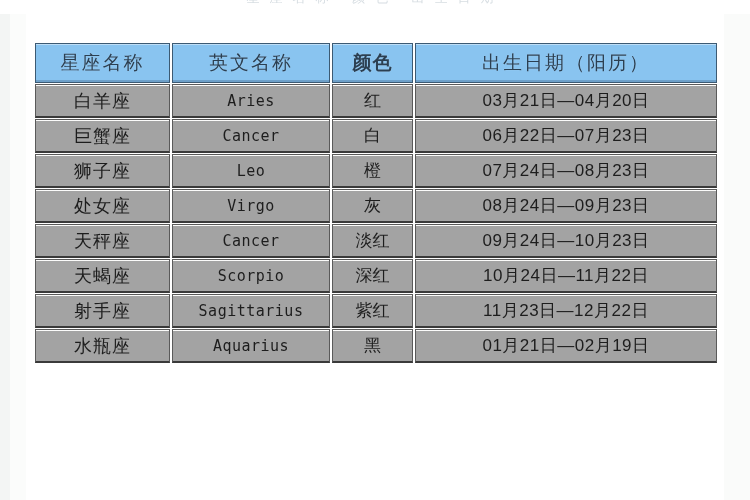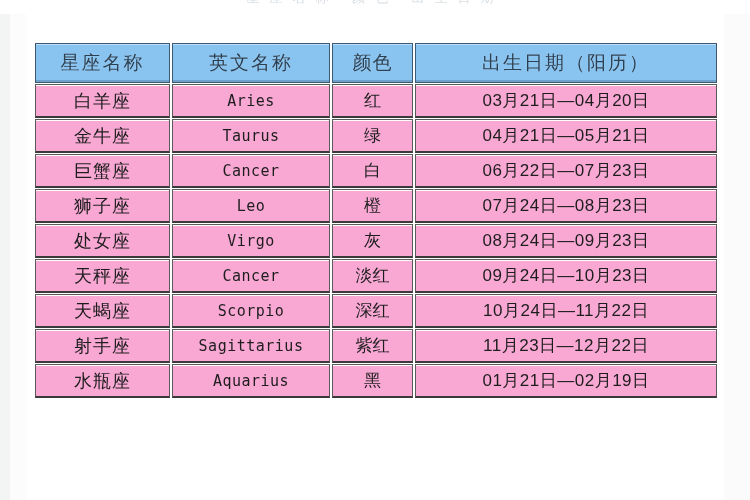--- a/index.html
+++ b/index.html
@@ -87,26 +87,27 @@
     font-size: 19px;
     letter-spacing: 2px;
     border: 1px solid #3c5a73;
     box-shadow: inset 0 -2px 0 rgba(40,70,100,0.28),
                 inset 0 1px 0 rgba(255,255,255,0.45);
     text-shadow: 0 0 1px rgba(255,255,255,0.35);
     filter: blur(0.25px);
   }
   table.zodiac thead th.h-color {
     letter-spacing: 1px;
+    font-weight: bold;
   }
 
   
   table.zodiac tbody td {
     height: 34px;
-    background: #f9a8d4;
+    background: #a3a3a3;
     color: #1d1d1d;
     border: 1px solid #5a5a5a;
     border-bottom-color: #3a3a3a;
     border-bottom-width: 2px;
     box-shadow: inset 0 1px 0 #fbfbfa;
   }
   td.cell-name {
     font-size: 18px;
     letter-spacing: 1px;
     filter: blur(0.28px);
@@ -155,26 +156,20 @@
       </tr>
     </thead>
     <tbody>
       <tr>
         <td class="cell-name">白羊座</td>
         <td class="cell-en">Aries</td>
         <td class="cell-color">红</td>
         <td class="cell-date">03月21日—04月20日</td>
       </tr>
       <tr>
-        <td class="cell-name">金牛座</td>
-        <td class="cell-en">Taurus</td>
-        <td class="cell-color">绿</td>
-        <td class="cell-date">04月21日—05月21日</td>
-      </tr>
-      <tr>
         <td class="cell-name">巨蟹座</td>
         <td class="cell-en">Cancer</td>
         <td class="cell-color">白</td>
         <td class="cell-date">06月22日—07月23日</td>
       </tr>
       <tr>
         <td class="cell-name">狮子座</td>
         <td class="cell-en">Leo</td>
         <td class="cell-color">橙</td>
         <td class="cell-date">07月24日—08月23日</td>

